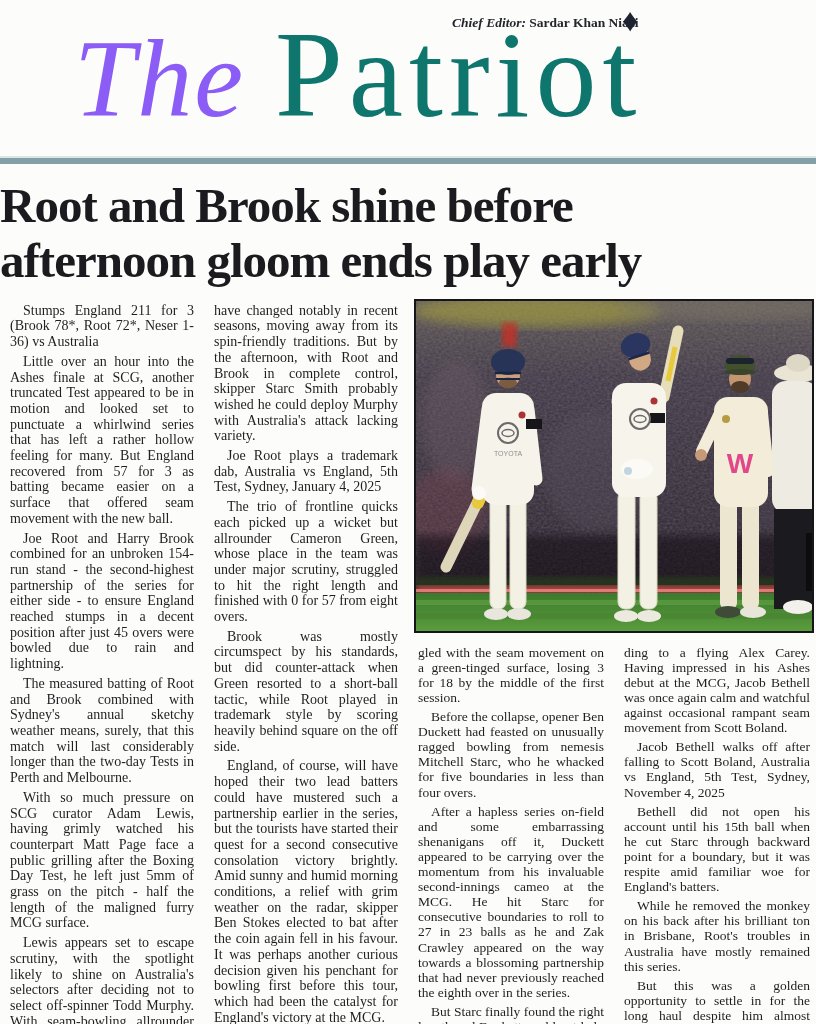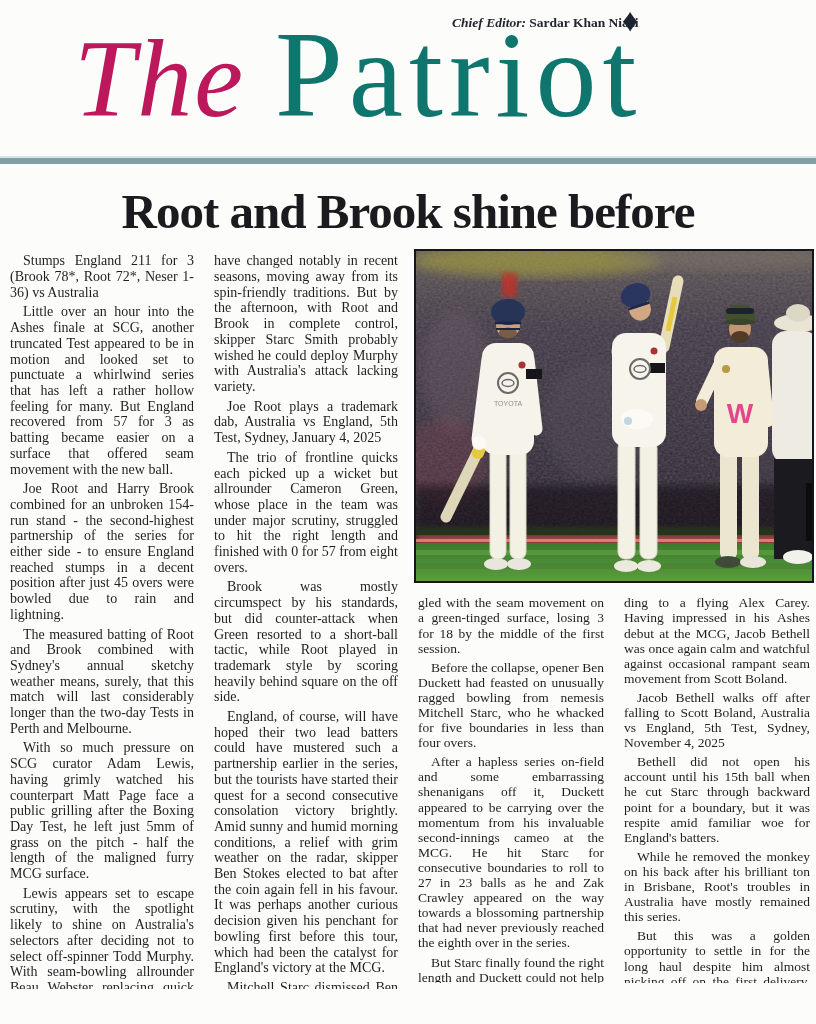--- a/index.html
+++ b/index.html
@@ -15,21 +15,21 @@
   
   .masthead{position:relative;height:156px;}
   .masthead h1{
     margin:0;padding-left:74px;
     white-space:nowrap;line-height:150px;
     font-weight:normal;
   }
   .mast-the{
     font-style:italic;
     font-size:110px;
-    color:#be185d;
+    color:#8b5cf6;
     letter-spacing:2px;
     margin-right:30px;
   }
   .mast-patriot{
     font-size:122px;
     color:#0f766e;
     letter-spacing:6px;
   }
   .editor-line{
     position:absolute;top:15px;left:452px;
@@ -41,22 +41,22 @@
     position:absolute;top:4px;left:622px;
     font-size:32px;color:#1d2330;line-height:1;
   }
   
   .rule{
     height:6px;border-top:2px solid #d9e6e8;
     background:#82a0a6;margin:0;
   }
   
   .headline{
-    margin:20px 0 6px 0;
-    text-align:center;
+    margin:14px 0 6px 0;
+    text-align:left;
     font-size:49px;font-weight:bold;
     line-height:1.13;
     letter-spacing:-1px;
     color:#1b1b1f;
   }
   .headline span{display:block;}
   
   .body-grid{
     display:flex;
     gap:12px;
@@ -98,20 +98,21 @@
     <span class="mast-diamond">♦</span>
     <h1>
       <span class="mast-the">The</span><span class="mast-patriot">Patriot</span>
     </h1>
   </header>
 
   <div class="rule"></div>
 
   <h2 class="headline">
     <span>Root and Brook shine before</span>
+    <span>afternoon gloom ends play early</span>
   </h2>
 
   <main class="body-grid">
 
     <div class="col">
       <p>Stumps England 211 for 3 (Brook 78*, Root 72*, Neser 1-36) vs Australia</p>
       <p>Little over an hour into the Ashes finale at SCG, another truncated Test appeared to be in motion and looked set to punctuate a whirlwind series that has left a rather hollow feeling for many. But England recovered from 57 for 3 as batting became easier on a surface that offered seam movement with the new ball.</p>
       <p>Joe Root and Harry Brook combined for an unbroken 154-run stand - the second-highest partnership of the series for either side - to ensure England reached stumps in a decent position after just 45 overs were bowled due to rain and lightning.</p>
       <p>The measured batting of Root and Brook combined with Sydney's annual sketchy weather means, surely, that this match will last considerably longer than the two-day Tests in Perth and Melbourne.</p>
       <p>With so much pressure on SCG curator Adam Lewis, having grimly watched his counterpart Matt Page face a public grilling after the Boxing Day Test, he left just 5mm of grass on the pitch - half the length of the maligned furry MCG surface.</p>

